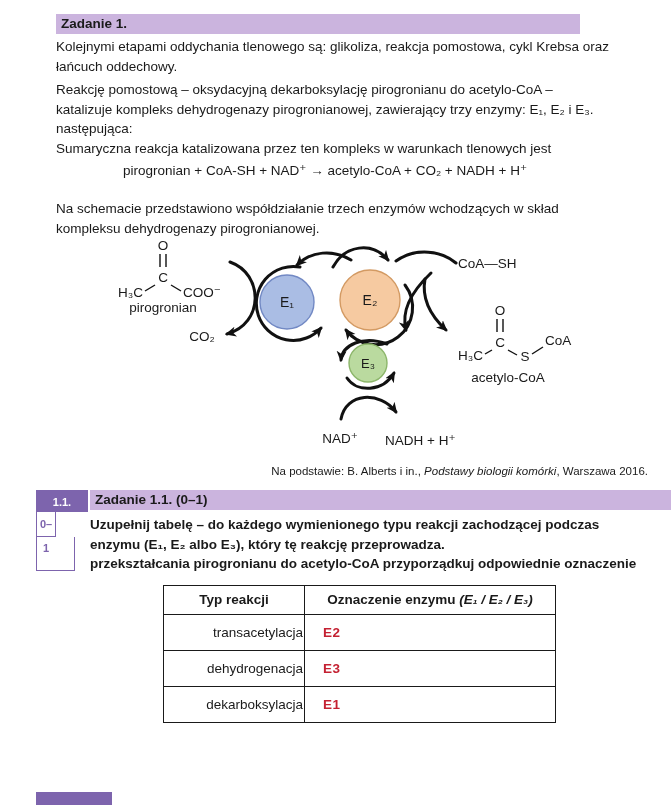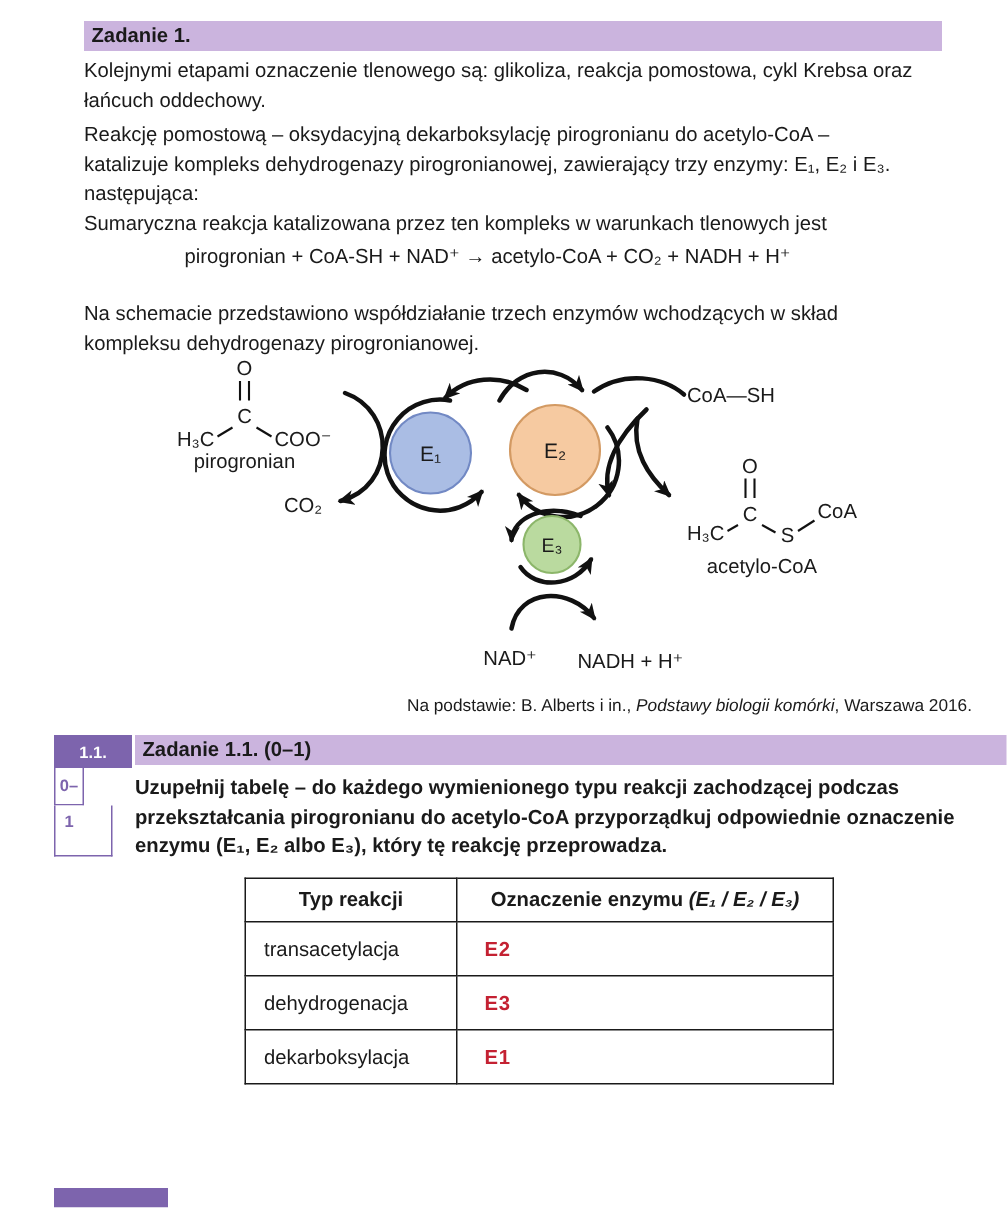--- a/index.html
+++ b/index.html
@@ -34,36 +34,36 @@
     box-sizing:border-box;border:1.5px solid #7d64ad;border-top:none;
   }
   
   table.ans{border-collapse:collapse;table-layout:fixed;}
   table.ans td,table.ans th{
     border:1.6px solid #1a1a1a;box-sizing:border-box;
     font-size:13.5px;vertical-align:middle;
   }
   table.ans th{height:29px;text-align:center;font-weight:bold;padding:0 6px;}
   table.ans td{height:36px;}
-  td.rtype{padding-left:12px;}
+  td.rtype{padding-left:12px;text-align:right;}
   td.ranswer{
     padding-left:18px;font-weight:bold;font-size:17px;color:#c42132;
     letter-spacing:0.5px;
   }
   th .it{font-style:italic;font-weight:bold;}
   .next-tab{width:76px;height:13px;background:#7d64ad;}
   svg text{font-family:"Liberation Sans","DejaVu Sans",sans-serif;fill:#1a1a1a;}
 </style>
 </head>
 <body>
 
-<div class="abs bar" style="left:56px;top:14px;width:572px;">Zadanie 1.</div>
+<div class="abs bar" style="left:56px;top:14px;width:524px;">Zadanie 1.</div>
 
 <div class="abs" style="left:56px;top:37px;">
-  <div class="line">Kolejnymi etapami oznaczenie tlenowego są: glikoliza, reakcja pomostowa, cykl Krebsa oraz</div>
+  <div class="line">Kolejnymi etapami oddychania tlenowego są: glikoliza, reakcja pomostowa, cykl Krebsa oraz</div>
   <div class="line">łańcuch oddechowy.</div>
 </div>
 
 <div class="abs" style="left:56px;top:80px;">
   <div class="line">Reakcję pomostową – oksydacyjną dekarboksylację pirogronianu do acetylo-CoA –</div>
   <div class="line">katalizuje kompleks dehydrogenazy pirogronianowej, zawierający trzy enzymy: E₁, E₂ i E₃.</div>
   <div class="line">następująca:</div>
   <div class="line">Sumaryczna reakcja katalizowana przez ten kompleks w warunkach tlenowych jest</div>
 </div>
 
@@ -145,22 +145,22 @@
 <div class="abs" style="left:36px;top:490px;">
   <div class="side-tab">1.1.</div>
   <div class="side-score">0–1</div>
   <div class="side-empty"></div>
 </div>
 
 <div class="abs bar" style="left:90px;top:490px;width:659px;">Zadanie 1.1. (0–1)</div>
 
 <div class="abs bold" style="left:90px;top:515px;">
   <div class="line">Uzupełnij tabelę – do każdego wymienionego typu reakcji zachodzącej podczas</div>
+  <div class="line">enzymu (E₁, E₂ albo E₃), który tę reakcję przeprowadza.</div>
   <div class="line">przekształcania pirogronianu do acetylo-CoA przyporządkuj odpowiednie oznaczenie</div>
-  <div class="line">enzymu (E₁, E₂ albo E₃), który tę reakcję przeprowadza.</div>
 </div>
 
 <table class="ans abs" style="left:163px;top:585px;">
   <colgroup>
       <col style="width:141px">
       <col style="width:251px">
     </colgroup>
   <tbody>
       <tr>
     <th>Typ reakcji</th>

